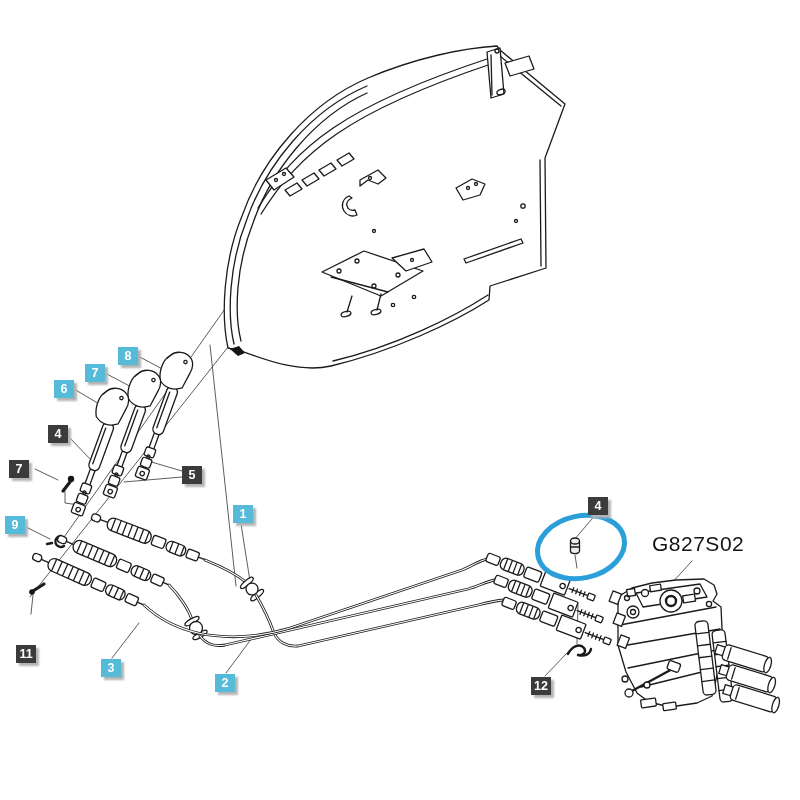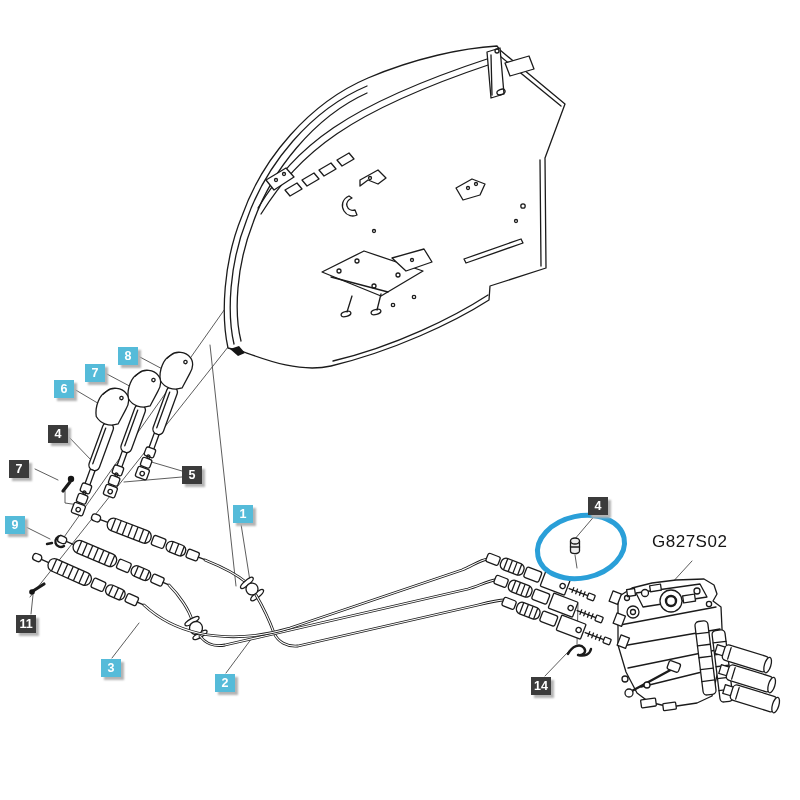--- a/index.html
+++ b/index.html
@@ -19,21 +19,21 @@
   .art .wire-o{stroke:#1b1b1b;stroke-width:2.8;}
   .art .wire-i{stroke:#fff;stroke-width:1.2;}
   .art .hl{stroke:var(--highlight,#2a9fd8);stroke-width:5;fill:none;}
 
   .callout{position:absolute;min-width:20px;height:18px;padding:0 3px;box-sizing:border-box;
            color:#fff;font-weight:bold;font-size:12.5px;line-height:18px;text-align:center;
            box-shadow:3px 3px 2px #b3b3b3;cursor:pointer;user-select:none;}
   .callout[data-variant="primary"]{background:var(--callout-primary,#55bbd9);}
   .callout[data-variant="secondary"]{background:var(--callout-secondary,#3b3b3b);}
 
-  .part-code{position:absolute;left:652px;top:532px;font-size:17px;letter-spacing:.5px;
+  .part-code{position:absolute;left:652px;top:532px;font-size:21px;letter-spacing:.5px;
              color:#141414;}
 </style>
 </head>
 <body>
 
 <div class="stage">
 
 <svg class="art" width="800" height="800" viewBox="0 0 800 800">
 
   <g class="thin">
@@ -355,18 +355,18 @@
   <div class="callout" style="left:233px;top:505px" data-variant="primary">1</div>
   <div class="callout" style="left:215px;top:674px" data-variant="primary">2</div>
   <div class="callout" style="left:101px;top:659px" data-variant="primary">3</div>
   <div class="callout" style="left:48px;top:425px" data-variant="secondary">4</div>
   <div class="callout" style="left:182px;top:466px" data-variant="secondary">5</div>
   <div class="callout" style="left:54px;top:380px" data-variant="primary">6</div>
   <div class="callout" style="left:85px;top:364px" data-variant="primary">7</div>
   <div class="callout" style="left:118px;top:347px" data-variant="primary">8</div>
   <div class="callout" style="left:5px;top:516px" data-variant="primary">9</div>
   <div class="callout" style="left:9px;top:460px" data-variant="secondary">7</div>
-  <div class="callout" style="left:16px;top:615px" data-variant="secondary">11</div>
+  <div class="callout" style="left:16px;top:645px" data-variant="secondary">11</div>
   <div class="callout" style="left:588px;top:497px" data-variant="secondary">4</div>
-  <div class="callout" style="left:531px;top:677px" data-variant="secondary">14</div>
+  <div class="callout" style="left:531px;top:677px" data-variant="secondary">12</div>
 
   <div class="part-code">G827S02</div>
 </div>
 
 </body></html>

